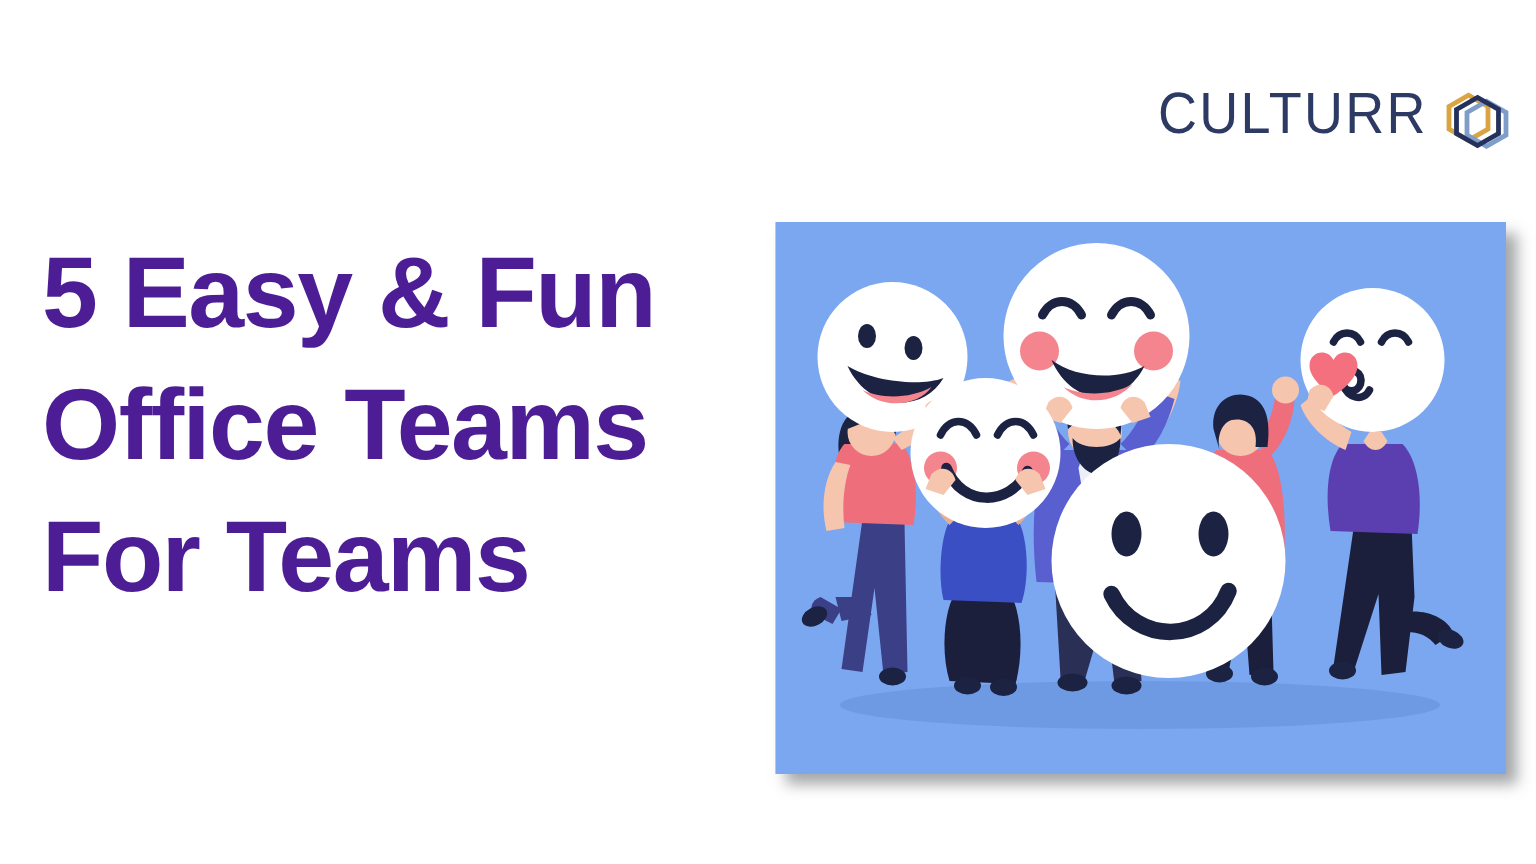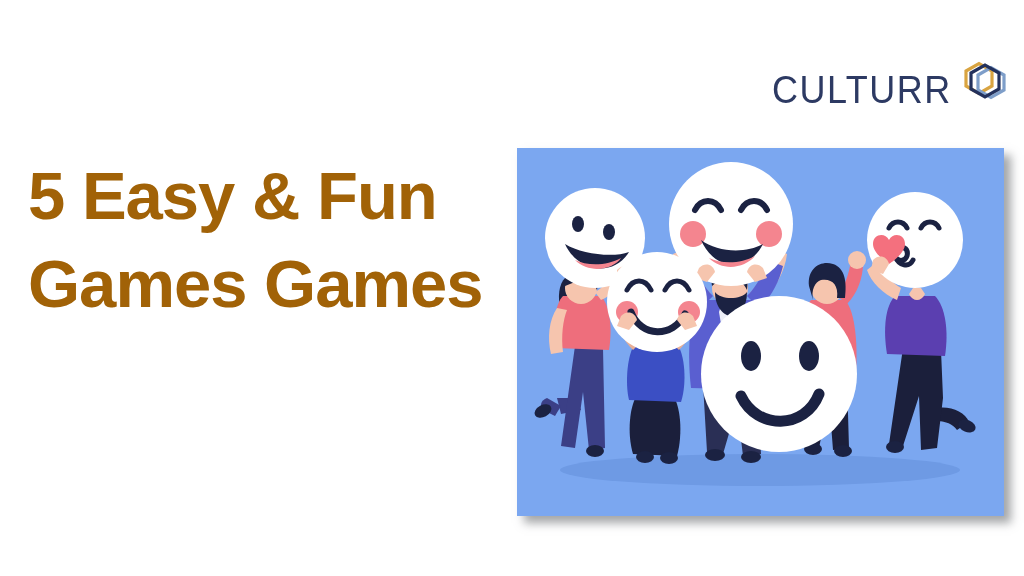--- a/index.html
+++ b/index.html
@@ -14,21 +14,21 @@
     overflow: hidden;
     font-family: "Liberation Sans", sans-serif;
   }
 
   
   .brand-logo {
     position: absolute;
     top: 58px;
     left: 772px;
     display: flex;
-    align-items: flex-end;
+    align-items: flex-start;
     gap: 8px;
   }
   .brand-wordmark {
     font-family: "Liberation Sans", sans-serif;
     font-size: 36px;
     font-weight: 300;
     letter-spacing: 1.5px;
     color: #2d3a63;
     line-height: 1;
     white-space: nowrap;
@@ -45,21 +45,21 @@
     position: absolute;
     left: 28px;
     top: 152px;
     width: 470px;
   }
   .headline-line {
     font-family: "Liberation Sans", sans-serif;
     font-weight: bold;
     font-size: 67px;
     line-height: 88px;
-    color: #a16207;
+    color: #4c1d95;
     letter-spacing: -1px;
     white-space: nowrap;
   }
 
   
   .illustration-card {
     position: absolute;
     left: 517px;
     top: 148px;
     width: 487px;
@@ -84,21 +84,22 @@
     <polygon points="6,13 19,5.5 32,13 32,28 19,35.5 6,28" fill="none" stroke="#d9a441" stroke-width="3.2"></polygon>
 
     <polygon points="18,17 31,9.5 44,17 44,32 31,39.5 18,32" fill="none" stroke="#7e9ec9" stroke-width="3.2"></polygon>
 
     <polygon points="11,15 25,7 39,15 39,31 25,39 11,31" fill="none" stroke="#23315c" stroke-width="3.2"></polygon>
   </svg>
 </div>
 
 <div class="headline">
   <div class="headline-line">5 Easy &amp; Fun</div>
-  <div class="headline-line">Games Games</div>
+  <div class="headline-line">Office Teams</div>
+  <div class="headline-line">For Teams</div>
 </div>
 
 <div class="illustration-card">
   <svg viewBox="0 0 487 368">
     <title>Five cartoon office coworkers holding oversized white smiley emoji faces</title>
     <rect x="0" y="0" width="487" height="368" fill="#7BA7F0"></rect>
 
     <ellipse cx="243" cy="322" rx="200" ry="16" fill="#6E9AE4"></ellipse>
 
     <g>

